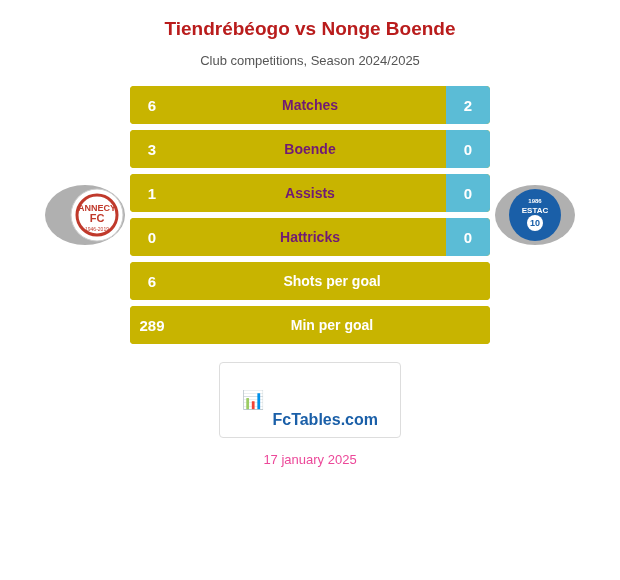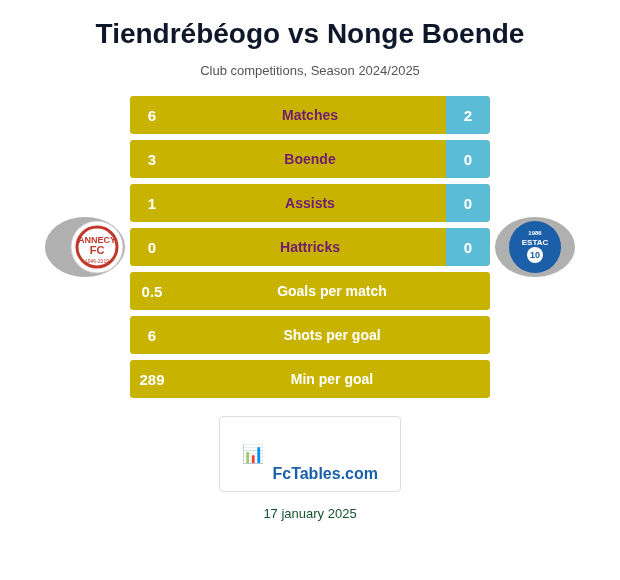--- a/index.html
+++ b/index.html
@@ -14,23 +14,23 @@
     .page {
       width: 620px;
       height: 580px;
       display: flex;
       flex-direction: column;
       align-items: center;
       background: #fff;
     }
 
     .title {
-      font-size: 28px;
-      font-weight: bold;
-      color: #0f172a;
+      font-size: 19px;
+      font-weight: bold;
+      color: #b91c1c;
       margin-top: 18px;
       text-align: center;
       padding: 0 10px;
     }
 
     .subtitle {
       font-size: 13px;
       color: #555;
       margin-top: 13px;
       text-align: center;
@@ -164,21 +164,21 @@
 
     .fctables-text {
       font-size: 16px;
       font-weight: bold;
       color: #1a5fa8;
       margin-top: 40px;
     }
 
     .date-footer {
       font-size: 13px;
-      color: #14532d;
+      color: #ec4899;
       margin-top: 14px;
     }
 
     
     .oval-left {
       width: 80px;
       height: 60px;
       background: #b0b0b0;
       border-radius: 50%;
       display: flex;
@@ -235,24 +235,20 @@
         <div class="stat-left-val">1</div>
         <div class="stat-label">Assists</div>
         <div class="stat-right-val">0</div>
       </div>
         <div class="stat-row">
         <div class="stat-left-val">0</div>
         <div class="stat-label">Hattricks</div>
         <div class="stat-right-val">0</div>
       </div>
         <div class="stat-row-single">
-        <div class="stat-left-val-single">0.5</div>
-        <div class="stat-label-single">Goals per match</div>
-      </div>
-        <div class="stat-row-single">
         <div class="stat-left-val-single">6</div>
         <div class="stat-label-single">Shots per goal</div>
       </div>
         <div class="stat-row-single">
         <div class="stat-left-val-single">289</div>
         <div class="stat-label-single">Min per goal</div>
       </div>
       </div>
 
     <div class="logo-right">

